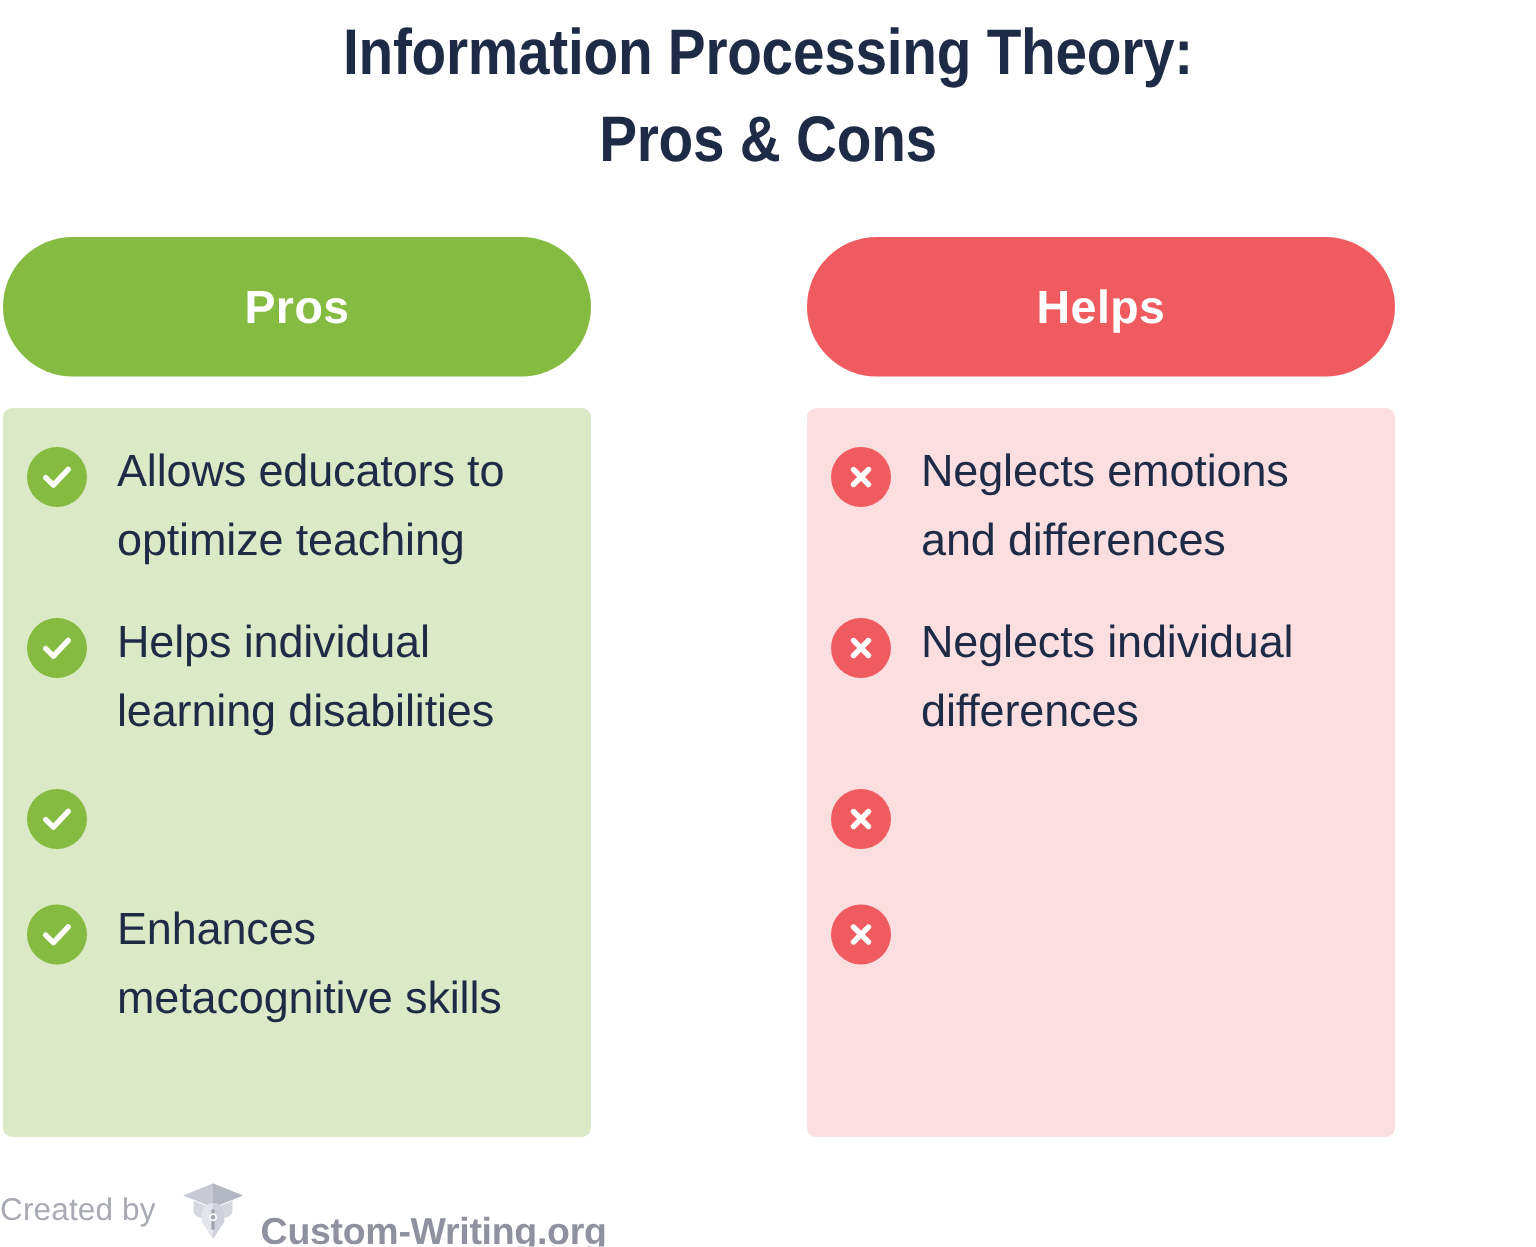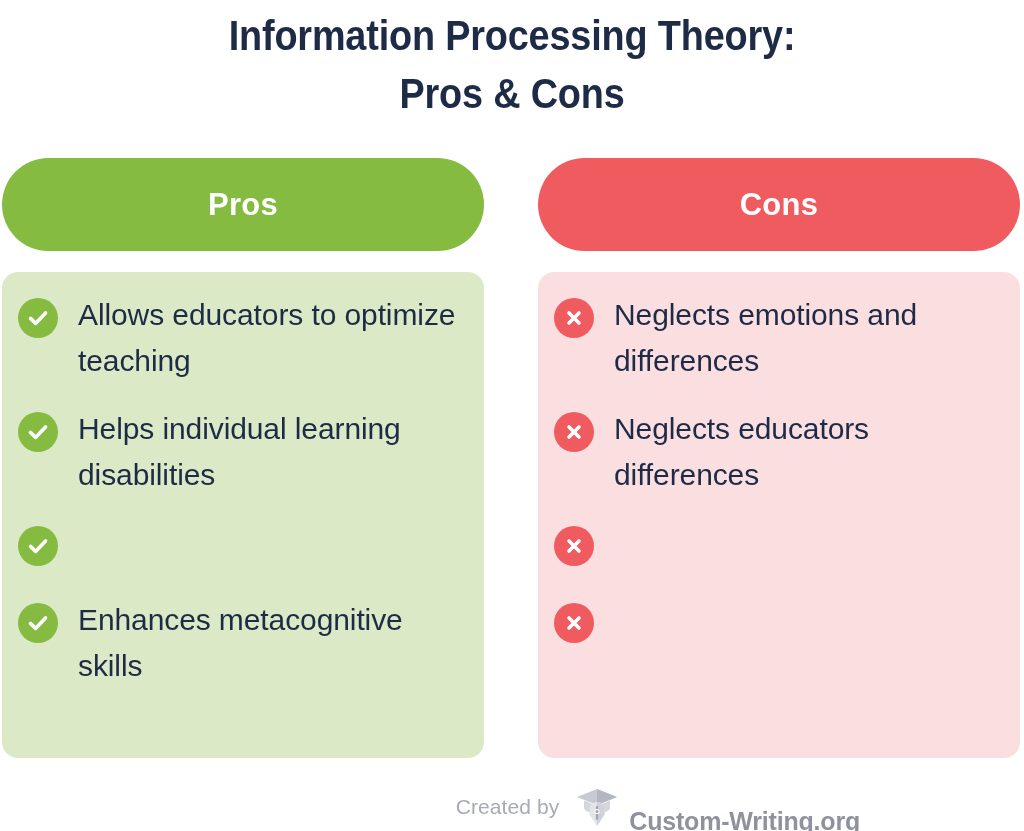--- a/index.html
+++ b/index.html
@@ -37,21 +37,21 @@
   .columns {
     position: absolute;
     left: 0;
     top: 158px;
     width: 1024px;
     height: 600px;
   }
   .column {
     position: absolute;
     top: 0;
-    width: 482px;
+    width: 392px;
   }
   .column.pros { left: 2px; }
   .column.cons { left: 538px; }
 
   
   .pill {
     position: relative;
     height: 93px;
     border-radius: 47px;
     display: flex;
@@ -66,21 +66,21 @@
     font-size: 31px;
     font-weight: bold;
     letter-spacing: 0.3px;
   }
 
   
   .panel {
     position: relative;
     margin-top: 21px;
     min-height: 486px;
-    border-radius: 16px;
+    border-radius: 6px;
     padding: 20px 16px 18px 16px;
     box-sizing: border-box;
   }
   .panel.pros { background: #dce9c6; }
   .panel.cons { background: #fbdfe0; }
 
   .list { list-style: none; margin: 0; padding: 0; }
   .list-item {
     display: flex;
     align-items: flex-start;
@@ -113,21 +113,21 @@
 
   
   .footer {
     position: absolute;
     left: 0;
     top: 783px;
     width: 860px;
     height: 48px;
     display: flex;
     align-items: center;
-    justify-content: flex-end;
+    justify-content: flex-start;
   }
   .footer-created {
     color: #a8aab4;
     font-size: 21px;
     margin-right: 16px;
     letter-spacing: 0.1px;
   }
   .footer-logo-mark {
     width: 44px;
     height: 40px;
@@ -196,42 +196,42 @@
           <span class="item-text">Enhances metacognitive skills</span>
         </li>
 
       </ul>
     </div>
   </div>
 
   <div class="column cons">
 
     <div class="pill cons">
-      <span class="pill-label">Cons</span>
+      <span class="pill-label">Helps</span>
     </div>
 
     <div class="panel cons">
       <ul class="list">
 
         <li class="list-item">
           <span class="icon-badge cross">
             <svg width="24" height="24" viewBox="0 0 24 24" aria-hidden="true">
               <path d="M7 7 L17 17 M17 7 L7 17" fill="none" stroke="#ffffff" stroke-width="3.6" stroke-linecap="round"></path>
             </svg>
           </span>
           <span class="item-text">Neglects emotions and differences</span>
         </li>
 
         <li class="list-item">
           <span class="icon-badge cross">
             <svg width="24" height="24" viewBox="0 0 24 24" aria-hidden="true">
               <path d="M7 7 L17 17 M17 7 L7 17" fill="none" stroke="#ffffff" stroke-width="3.6" stroke-linecap="round"></path>
             </svg>
           </span>
-          <span class="item-text">Neglects educators differences</span>
+          <span class="item-text">Neglects individual differences</span>
         </li>
 
         <li class="list-item">
           <span class="icon-badge cross">
             <svg width="24" height="24" viewBox="0 0 24 24" aria-hidden="true">
               <path d="M7 7 L17 17 M17 7 L7 17" fill="none" stroke="#ffffff" stroke-width="3.6" stroke-linecap="round"></path>
             </svg>
           </span>
         </li>
 

